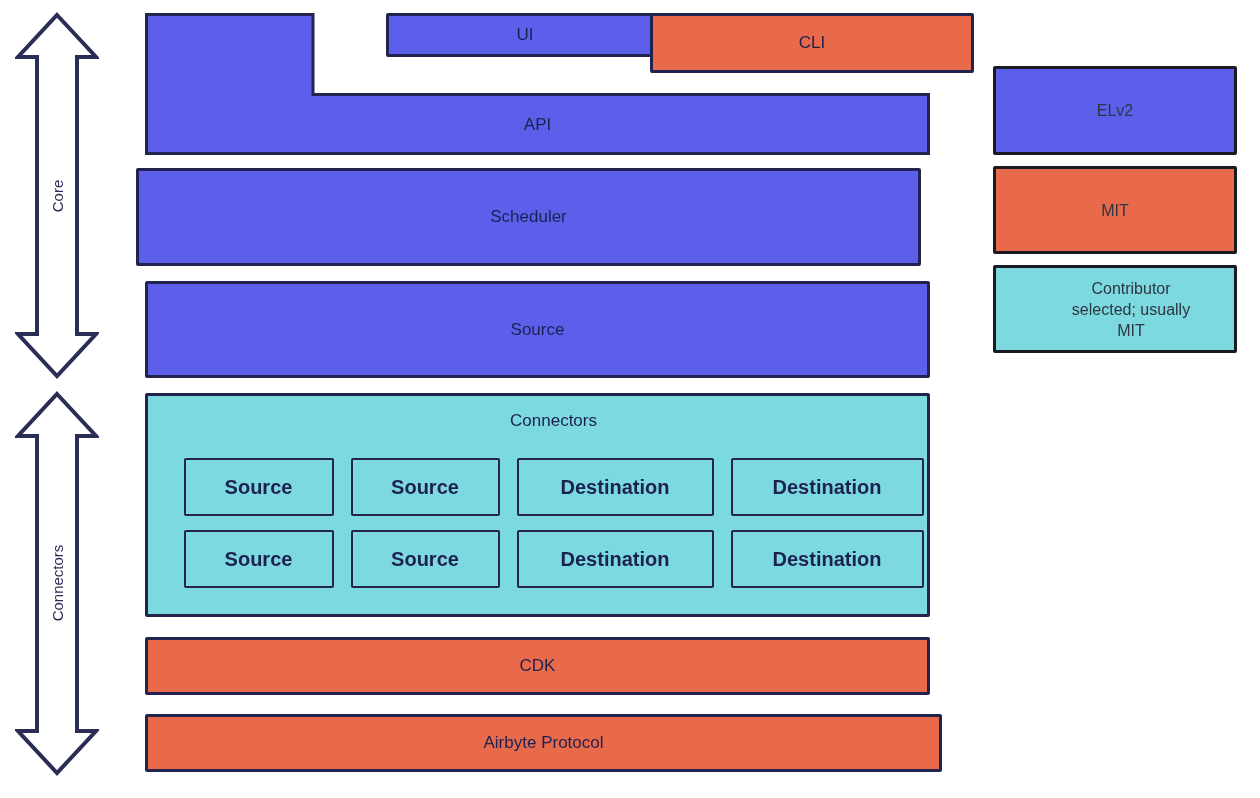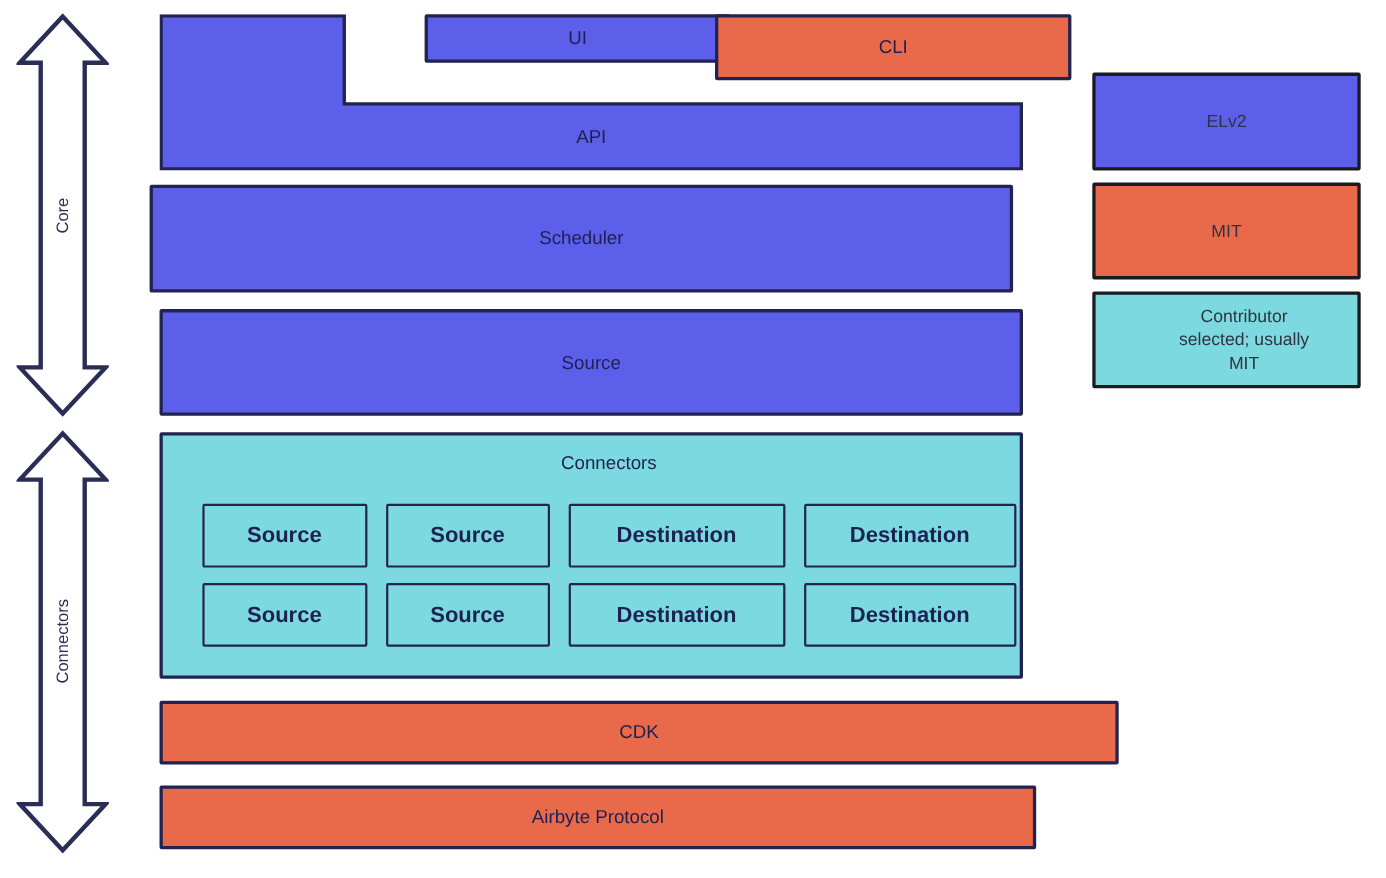--- a/index.html
+++ b/index.html
@@ -117,21 +117,21 @@
       <div class="connector-cell">Source</div>
       <div class="connector-cell">Destination</div>
       <div class="connector-cell">Destination</div>
       <div class="connector-cell">Source</div>
       <div class="connector-cell">Source</div>
       <div class="connector-cell">Destination</div>
       <div class="connector-cell">Destination</div>
     </div>
   </div>
 
-  <div class="box orange" style="left:145px; top:637px; width:872px; height:58px;">CDK</div>
+  <div class="box orange" style="left:145px; top:637px; width:785px; height:58px;">CDK</div>
 
   <div class="box orange" style="left:145px; top:714px; width:797px; height:58px;">Airbyte Protocol</div>
 
   <div class="legend-box blue" style="top:66px; height:89px;">ELv2</div>
 
   <div class="legend-box orange" style="top:166px; height:88px;">MIT</div>
 
   <div class="legend-box teal" style="top:265px; height:88px;">
     <span>Contributor</span>
     <span>selected; usually</span>

